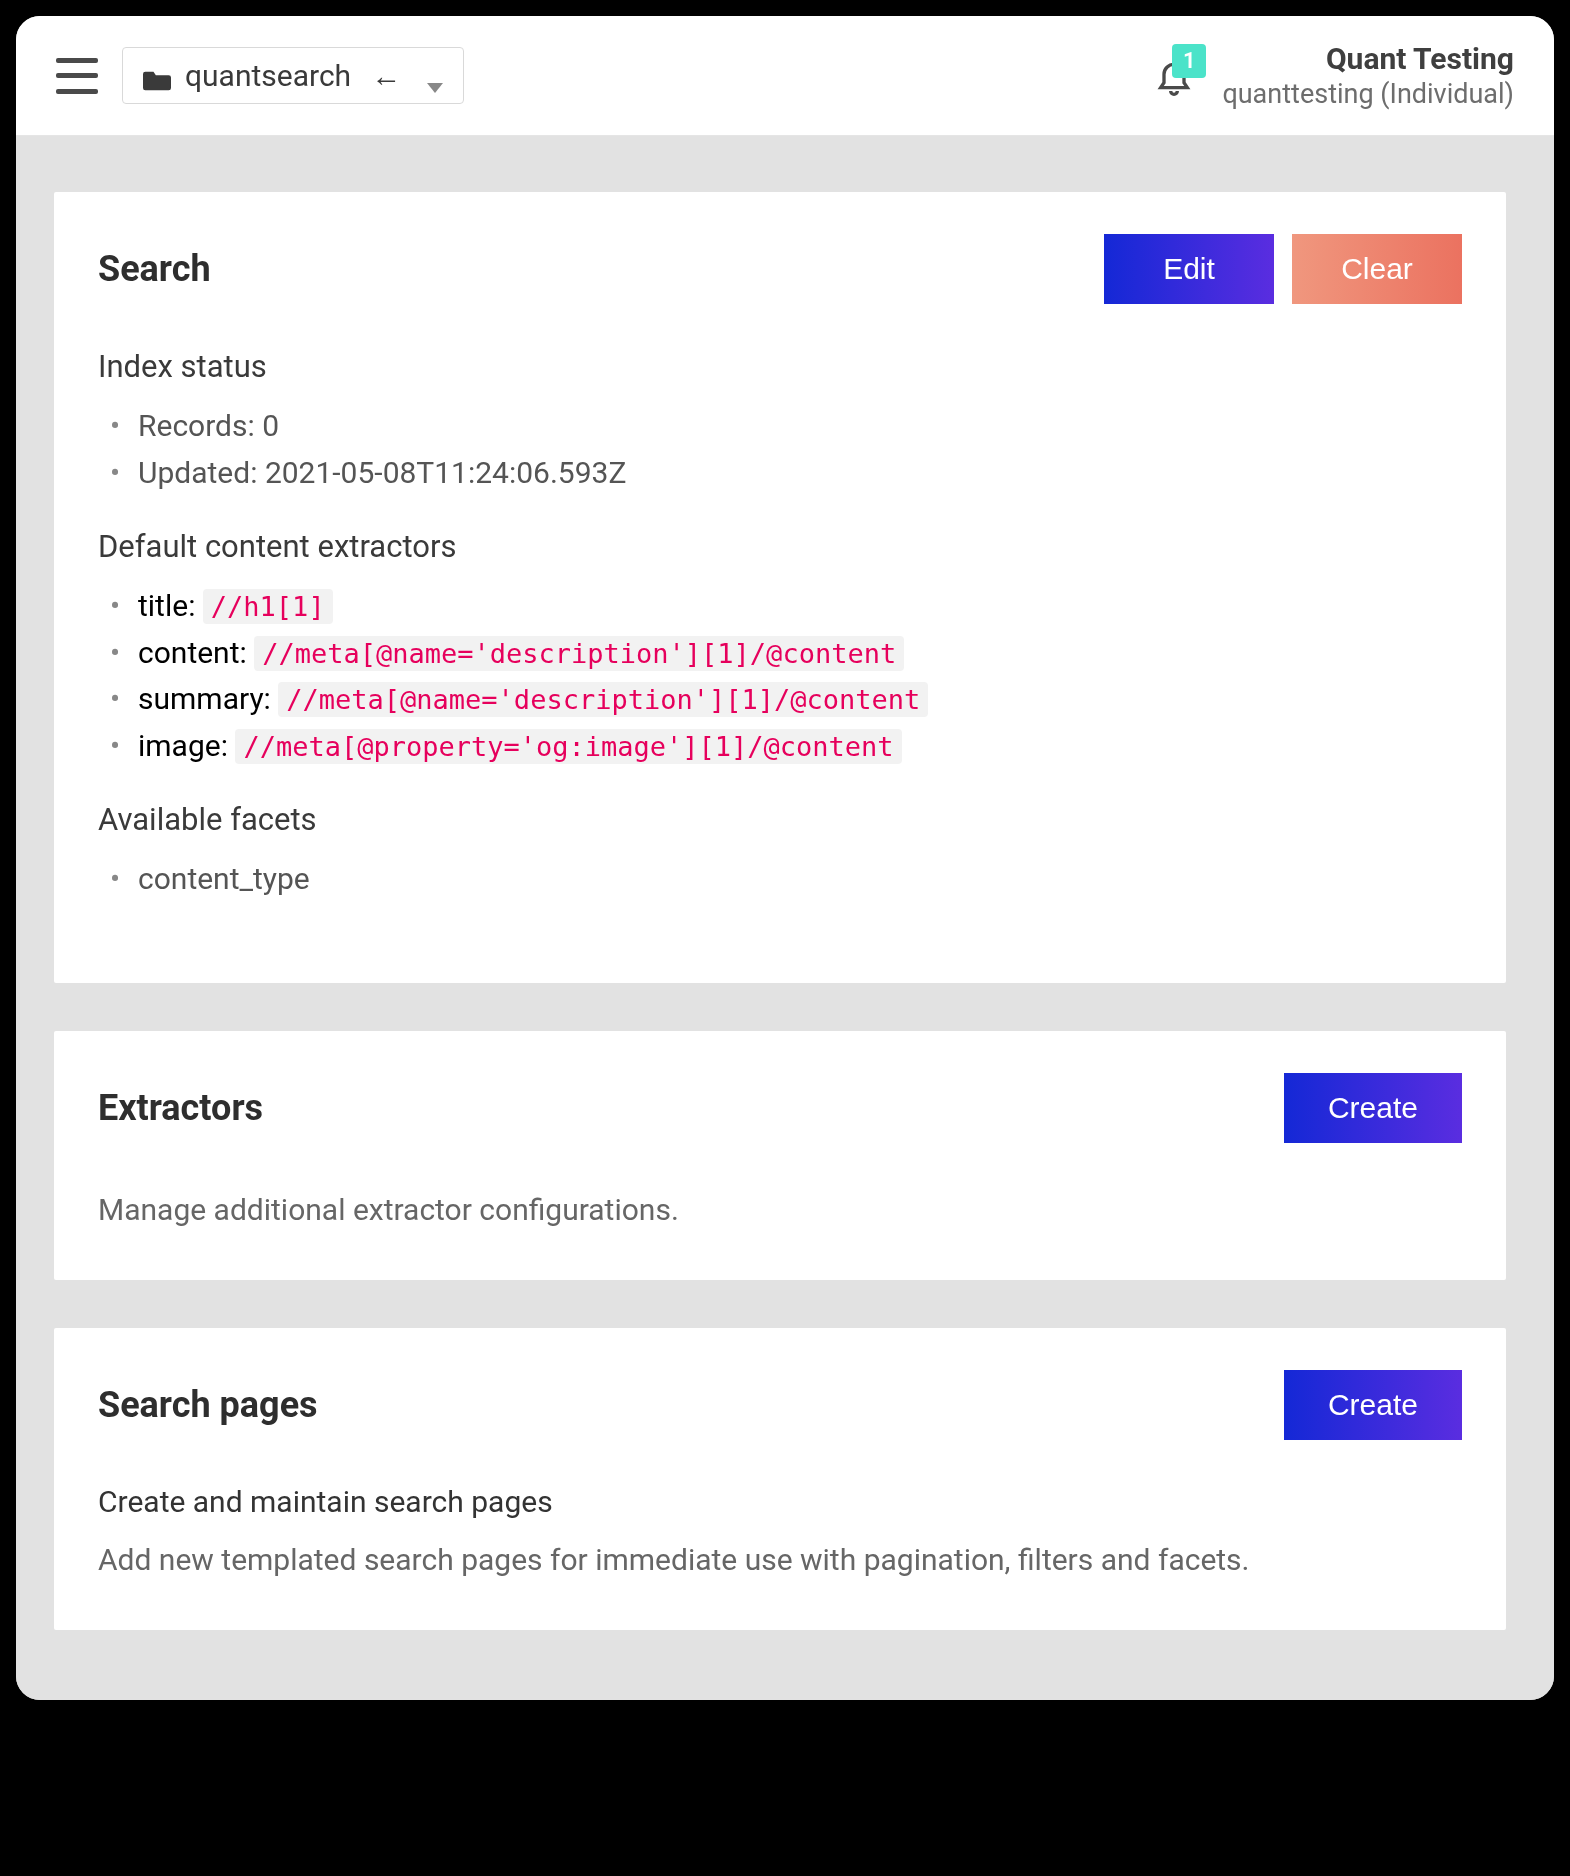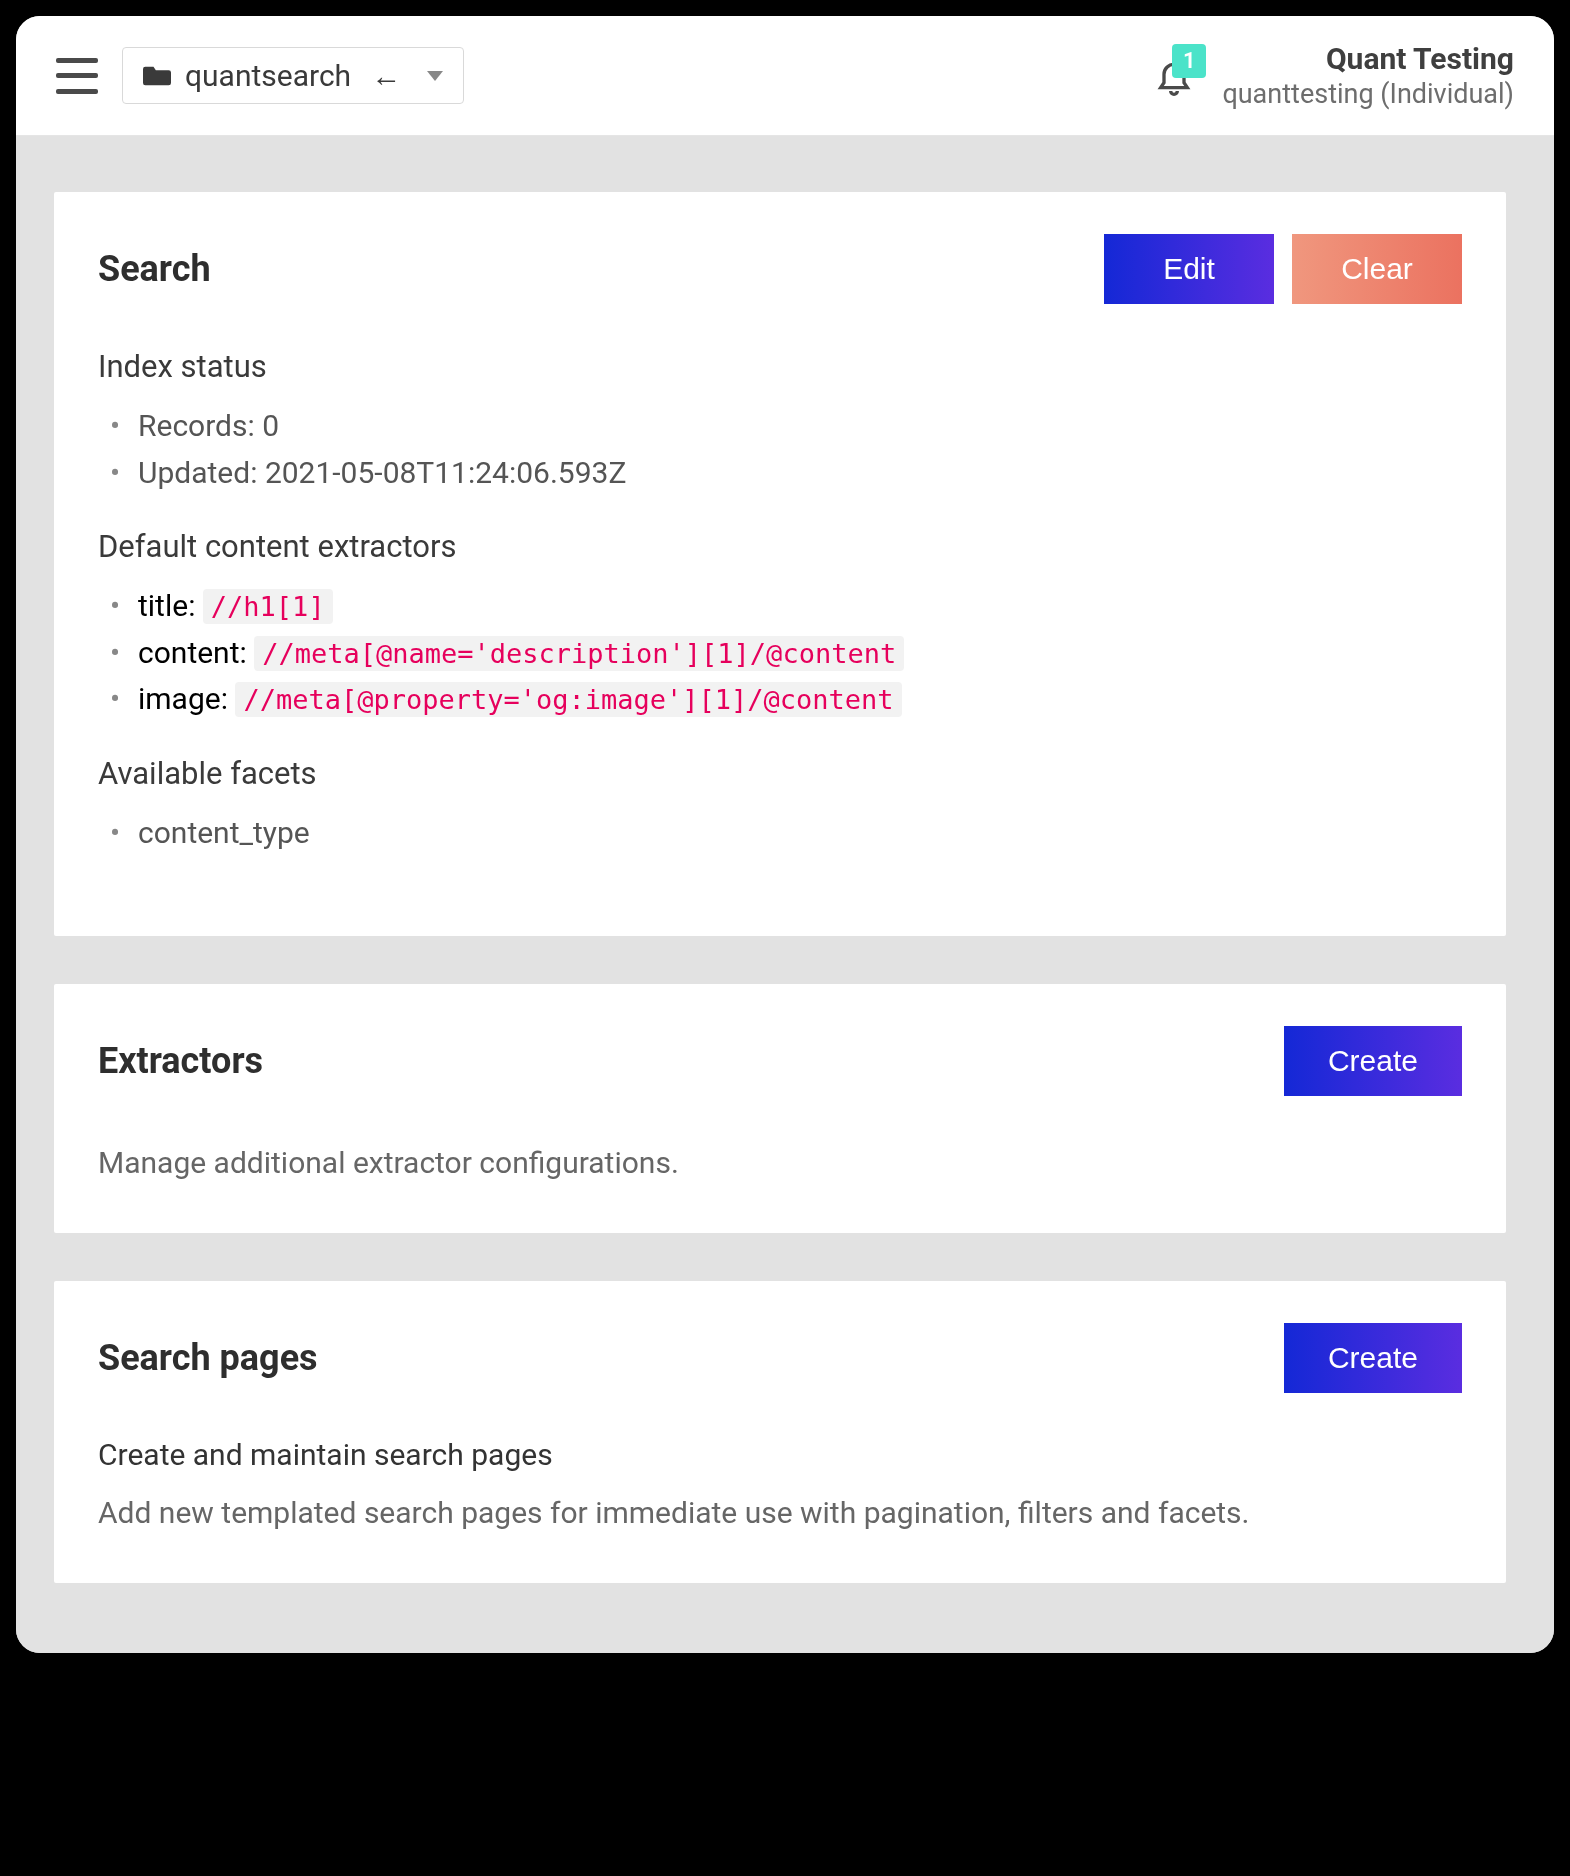--- a/index.html
+++ b/index.html
@@ -35,21 +35,21 @@
     margin-right: 24px;
   }
   .hamburger span {
     display: block;
     height: 5px;
     background: #4a4a4a;
     border-radius: 2px;
   }
   .project-select {
     display: flex;
-    align-items: center;
+    align-items: flex-end;
     border: 1.5px solid #d9d9d9;
     border-radius: 4px;
     padding: 10px 20px;
     font-size: 30px;
     color: #3a3a3a;
     cursor: pointer;
     gap: 14px;
   }
   .folder-icon {
     width: 28px;
@@ -252,20 +252,24 @@
       <ul class="bullets kv">
         <li>
           <span class="key">title: </span>
           <code class="xpath">//h1[1]</code>
         </li>
         <li>
           <span class="key">content: </span>
           <code class="xpath">//meta[@name='description'][1]/@content</code>
         </li>
         <li>
+          <span class="key">summary: </span>
+          <code class="xpath">//meta[@name='description'][1]/@content</code>
+        </li>
+        <li>
           <span class="key">image: </span>
           <code class="xpath">//meta[@property='og:image'][1]/@content</code>
         </li>
       </ul>
 
       <div class="subhead">Available facets</div>
       <ul class="bullets">
         <li>content_type</li>
       </ul>
     </div>

